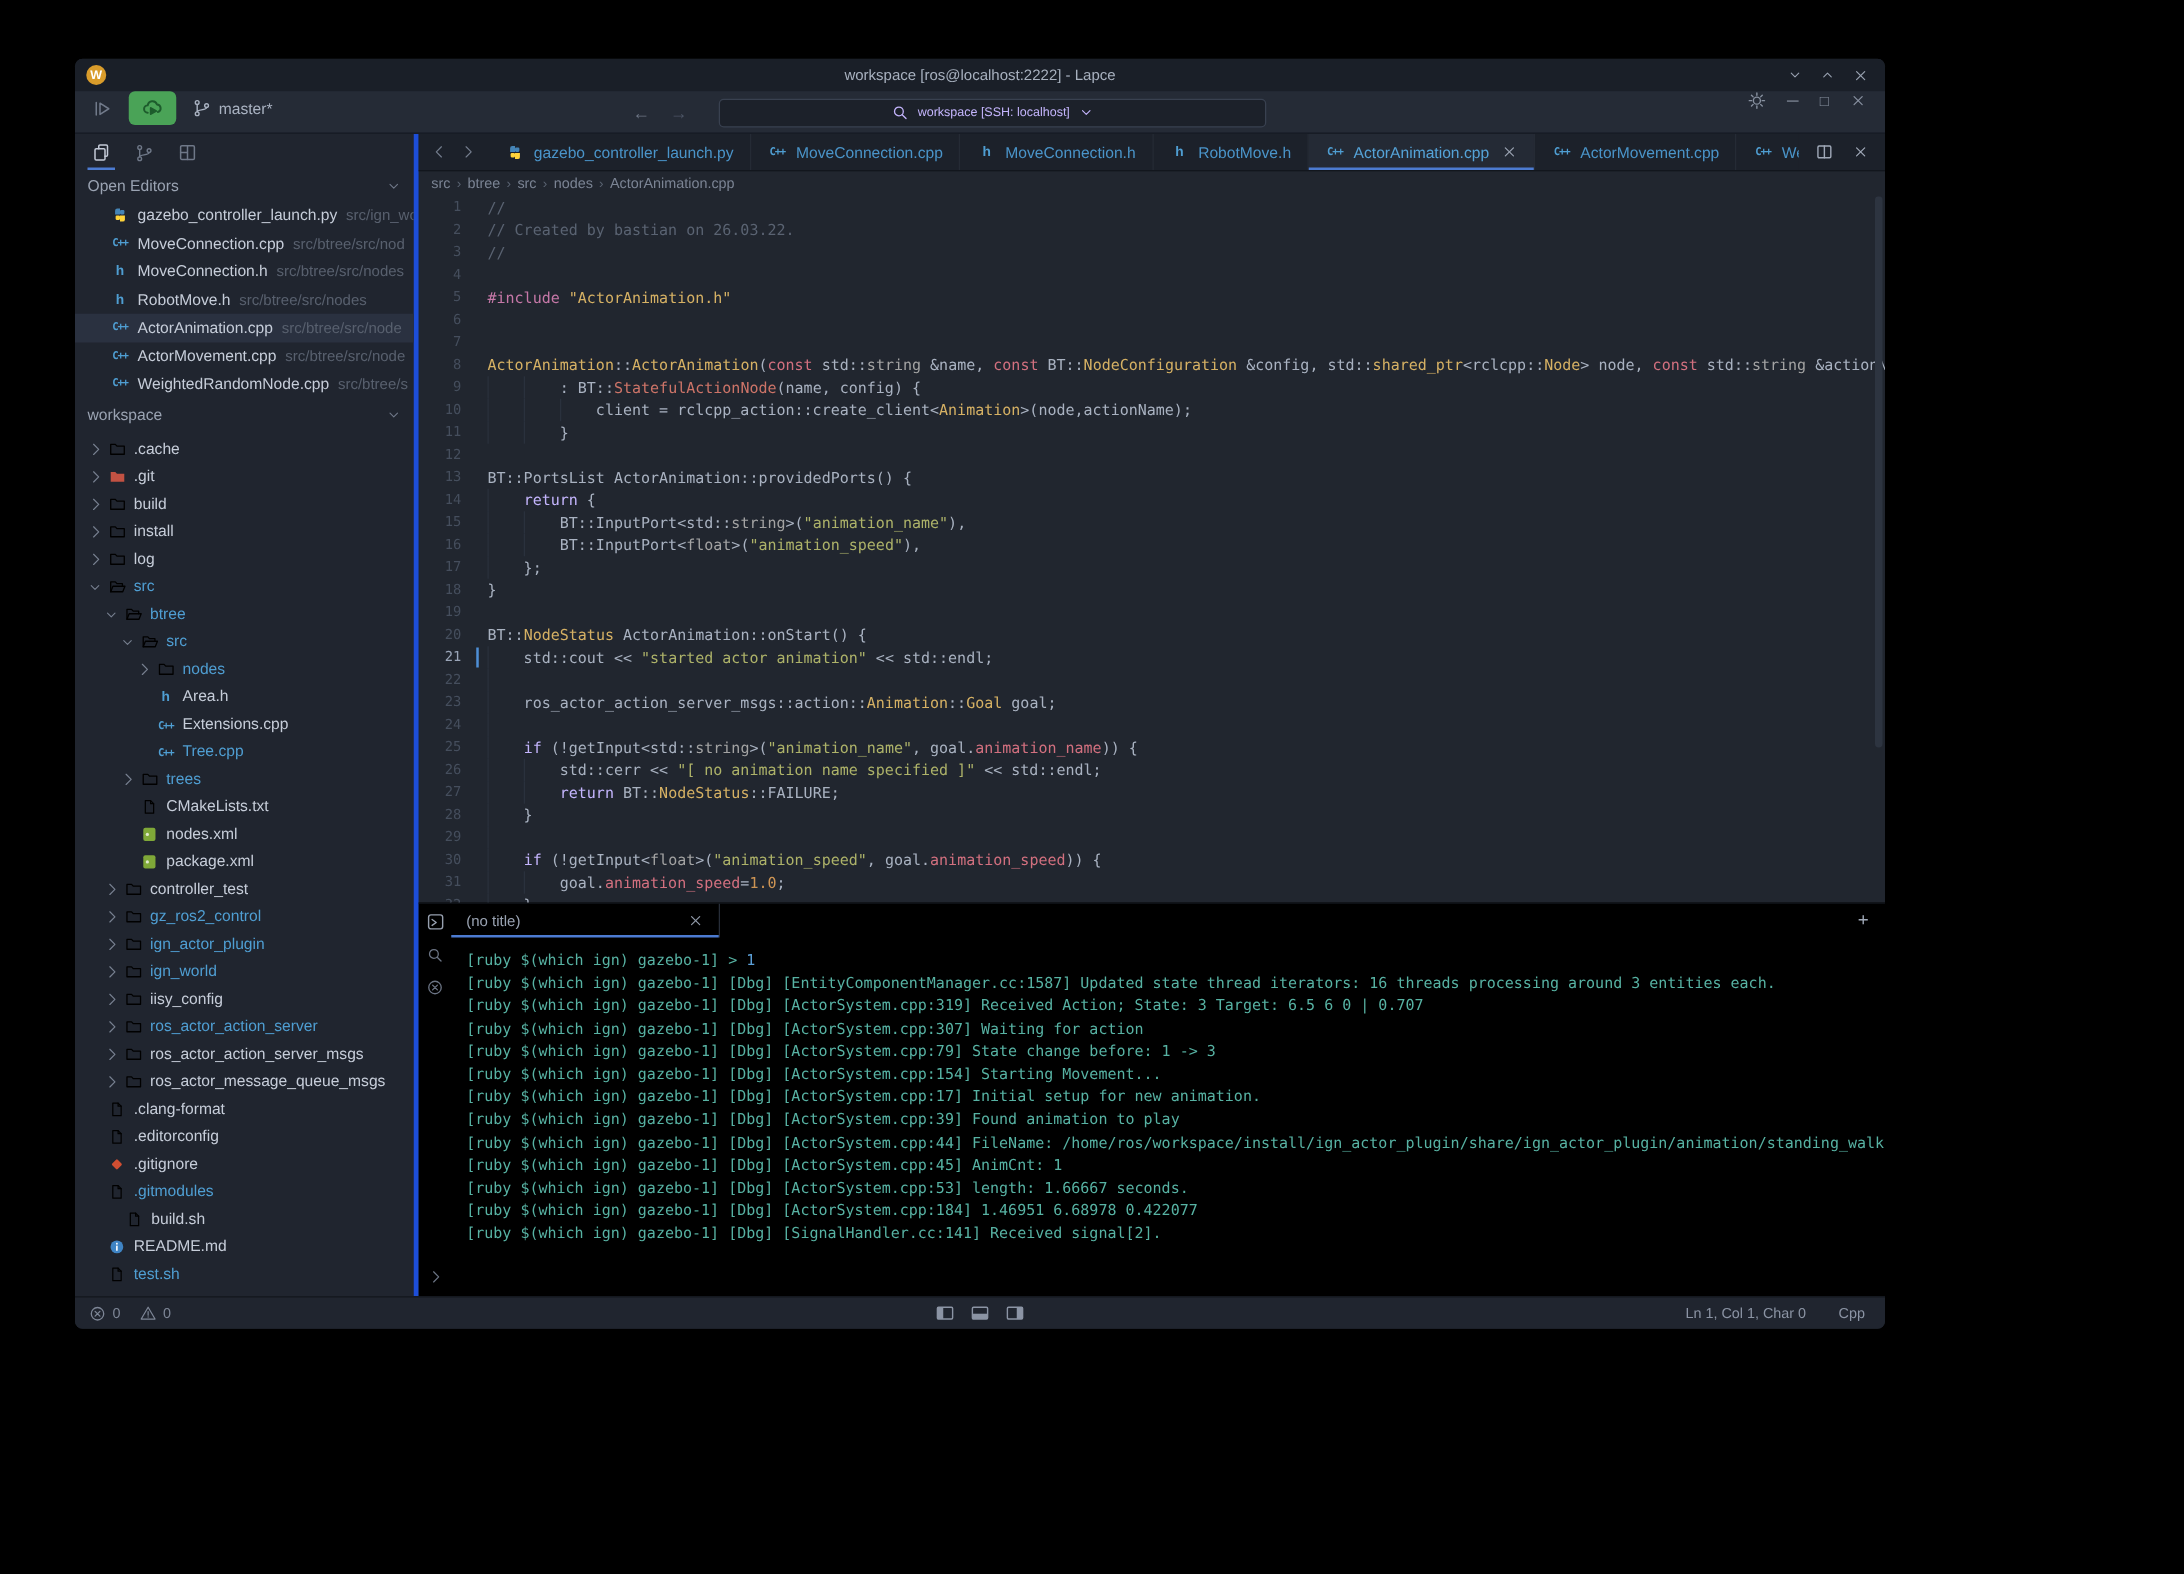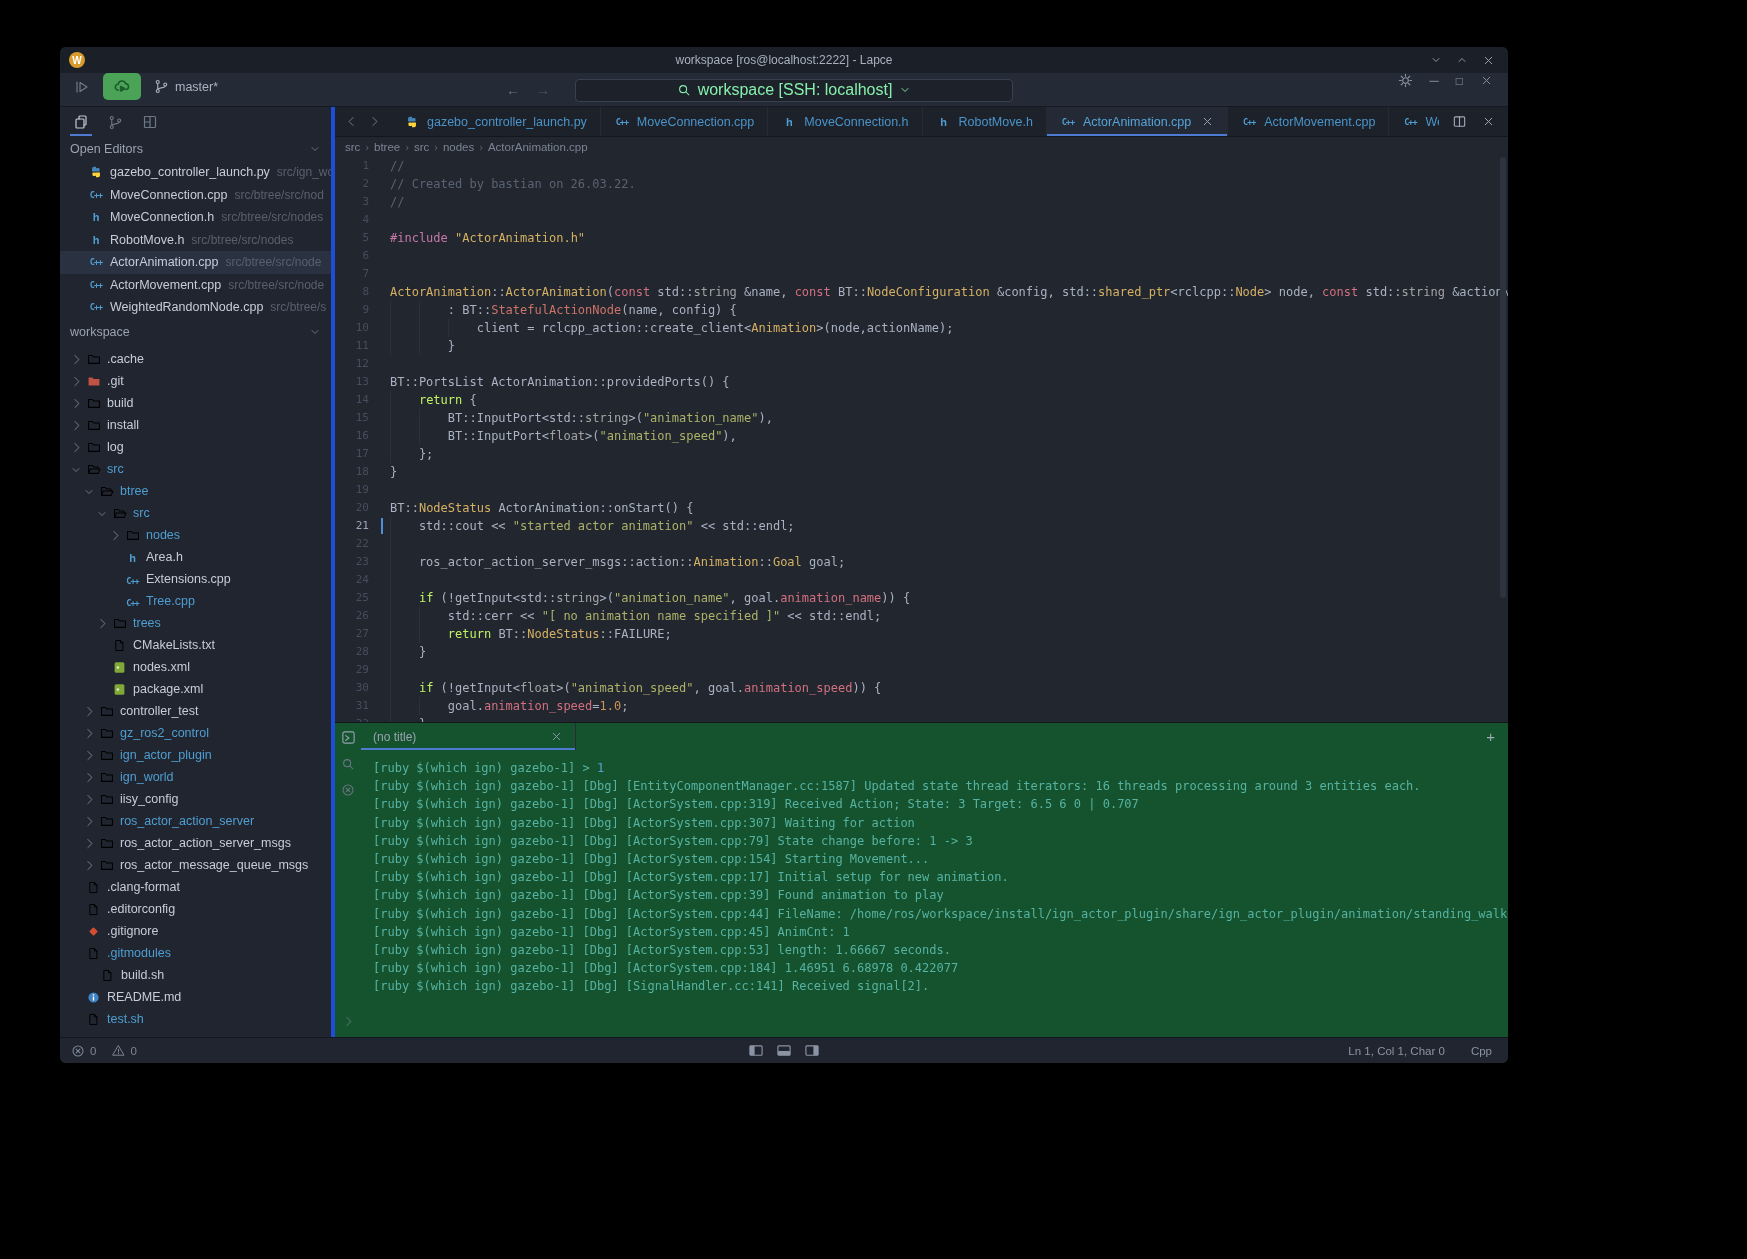--- a/index.html
+++ b/index.html
@@ -13,21 +13,21 @@
   .wmctl{margin-left:auto;display:flex;align-items:center;gap:14px;padding-right:13px;color:#98a1b0;z-index:2}
   .wmctl span{display:flex;cursor:default}
   
   .toolbar{height:34px;background:#252b36;border-bottom:1px solid #141922;display:flex;align-items:flex-start;position:relative;flex:none}
   .tb-left{display:flex;align-items:center;gap:13px;margin-left:14px;color:#717a8a}
   .greenbtn{width:38px;height:27px;border-radius:5px;background:#4aa357;display:flex;align-items:center;justify-content:center;color:#1d5c2c}
   .branch{display:flex;align-items:center;gap:6px;color:#a9b2c1;font-size:12.5px}
   .tb-center{position:absolute;left:443px;top:0;height:34px;display:flex;align-items:center;gap:10px;color:#6d7585}
   .navarrow{font-size:14px;width:20px;text-align:center}
   .navarrow.fwd{color:#4c5565}
-  .searchbox{width:438px;height:23px;margin-left:12px;background:#1c212a;border:1px solid #394150;border-radius:4px;display:flex;align-items:center;justify-content:center;gap:7px;color:#86efac;font-size:16px}
+  .searchbox{width:438px;height:23px;margin-left:12px;background:#1c212a;border:1px solid #394150;border-radius:4px;display:flex;align-items:center;justify-content:center;gap:7px;color:#c4b5fd;font-size:10px}
   .tb-right{margin-left:auto;display:flex;align-items:center;gap:17px;padding-right:15px;color:#8891a0}
   
   .main{flex:1;display:flex;min-height:0}
   .sidebar{width:275px;flex:none;background:#20252f;border-right:4px solid #1d4ed8;display:flex;flex-direction:column;overflow:hidden}
   .side-icons{height:30px;flex:none;display:flex;align-items:center;gap:19px;padding-left:13px;color:#6f7888}
   .side-icons .act{color:#c3cad7;position:relative}
   .side-icons .act::after{content:"";position:absolute;left:-3px;right:-3px;bottom:-6px;height:2px;background:#4c7bd1}
   .sec-head{height:24px;flex:none;display:flex;align-items:center;padding:0 10px;color:#9aa3b2;font-size:12.5px}
   .sec-head .chev{margin-left:auto;color:#6f7888;display:flex}
   .oe-row{height:22.5px;display:flex;align-items:center;padding-left:28px;white-space:nowrap;overflow:hidden;flex:none}
@@ -57,26 +57,26 @@
   .bc-sep{color:#5a6372;font-size:11px}
   
   .codewrap{height:565px;flex:none;position:relative;overflow:hidden;font-family:"DejaVu Sans Mono",monospace;font-size:12px;line-height:18px}
   .cl{display:flex;height:18px}
   .ln{flex:none;width:34px;text-align:right;color:#454e5d;font-size:11px}
   .ln.act{color:#9aa5b8}
   .lc{position:relative;margin-left:21px;white-space:pre;color:#a9b2c1}
   .guide{position:absolute;top:0;bottom:0;width:1px;background:#2a313d}
   .caret{position:absolute;left:-9px;top:1px;height:16px;width:2px;background:#4e8fd6}
   .t-pl{color:#a9b2c1}.t-cm{color:#5a6372}.t-pp{color:#c678a8}.t-kw{color:#d2707f}
-  .t-kw2{color:#bef264}.t-ty{color:#d6b164}.t-prim{color:#a3a3a3}.t-st{color:#adb269}
+  .t-kw2{color:#c4b5fd}.t-ty{color:#d6b164}.t-prim{color:#a3a3a3}.t-st{color:#adb269}
   .t-ystr{color:#d6b164}.t-mem{color:#d2707f}.t-num{color:#cd9454}.t-err{color:#cd7468}
   .sb{position:absolute;right:0;top:0;bottom:0;width:10px}
   .sb-thumb{position:absolute;left:2px;right:2px;top:0;height:78%;background:#2d3440;border-radius:3px}
   
-  .terminal{height:315px;flex:none;border-top:1px solid #12161d;display:flex;background:#14532d;min-width:0}
+  .terminal{height:315px;flex:none;border-top:1px solid #12161d;display:flex;background:#000000;min-width:0}
   .tstrip{width:26px;flex:none;display:flex;flex-direction:column;align-items:center;padding-top:7px;gap:12px;color:#6b7484}
   .tstrip .tico1{color:#97a0af}
   .tstrip .tbot{margin-top:auto;padding-bottom:9px}
   .tmain{flex:1;display:flex;flex-direction:column;min-width:0}
   .ttabs{height:27px;flex:none;display:flex;align-items:center}
   .ttab{width:215px;height:100%;display:flex;align-items:center;padding:0 12px;color:#9aa3b2;font-size:12px;position:relative;border-right:1px solid #272d38}
   .ttab::after{content:"";position:absolute;left:0;right:0;bottom:0;height:2px;background:#4c7bd1}
   .ttab .tclose{margin-left:auto;color:#8f98a7;display:flex}
   .tplus{margin-left:auto;padding-right:13px;color:#a0a9b8;font-size:15px}
   .tcontent{flex:1;padding:9px 0 0 12px;font-family:"DejaVu Sans Mono",monospace;font-size:12px;line-height:18.2px;white-space:pre;overflow:hidden}

